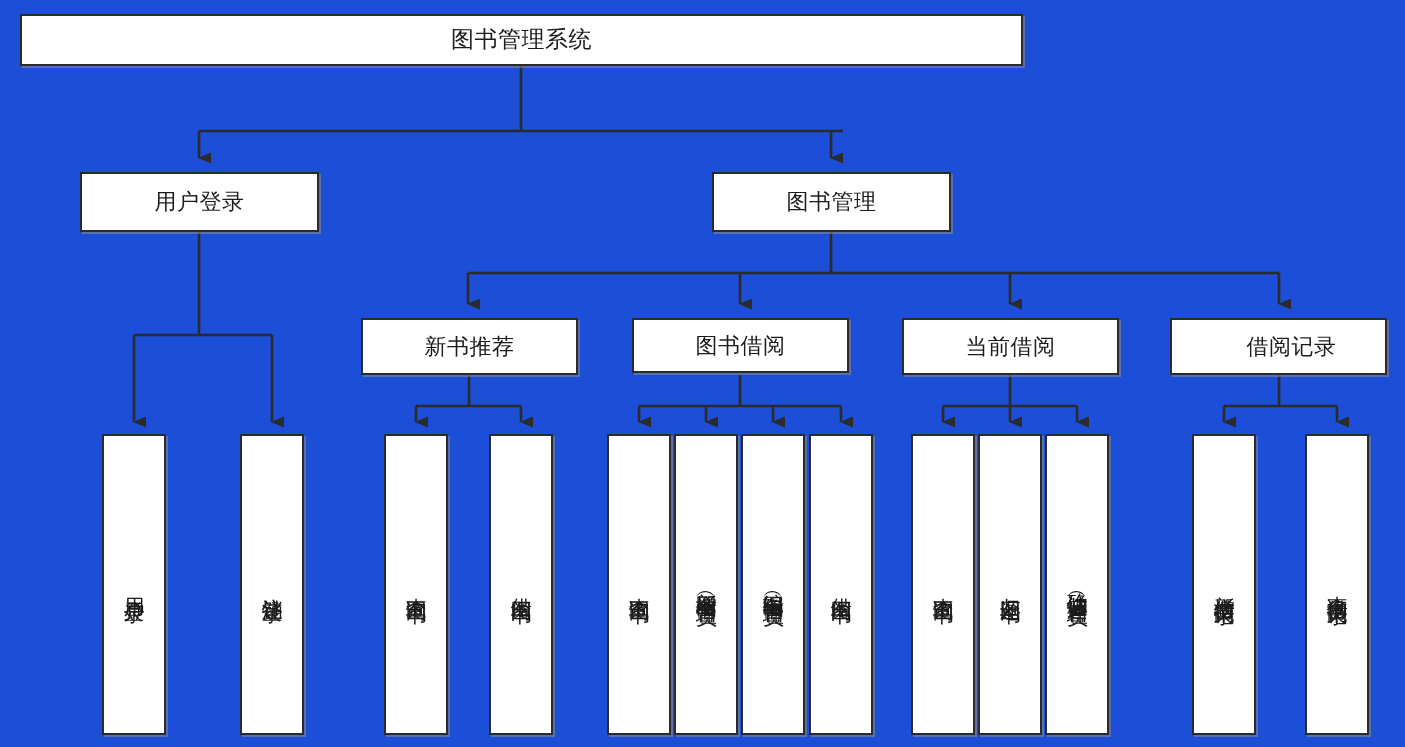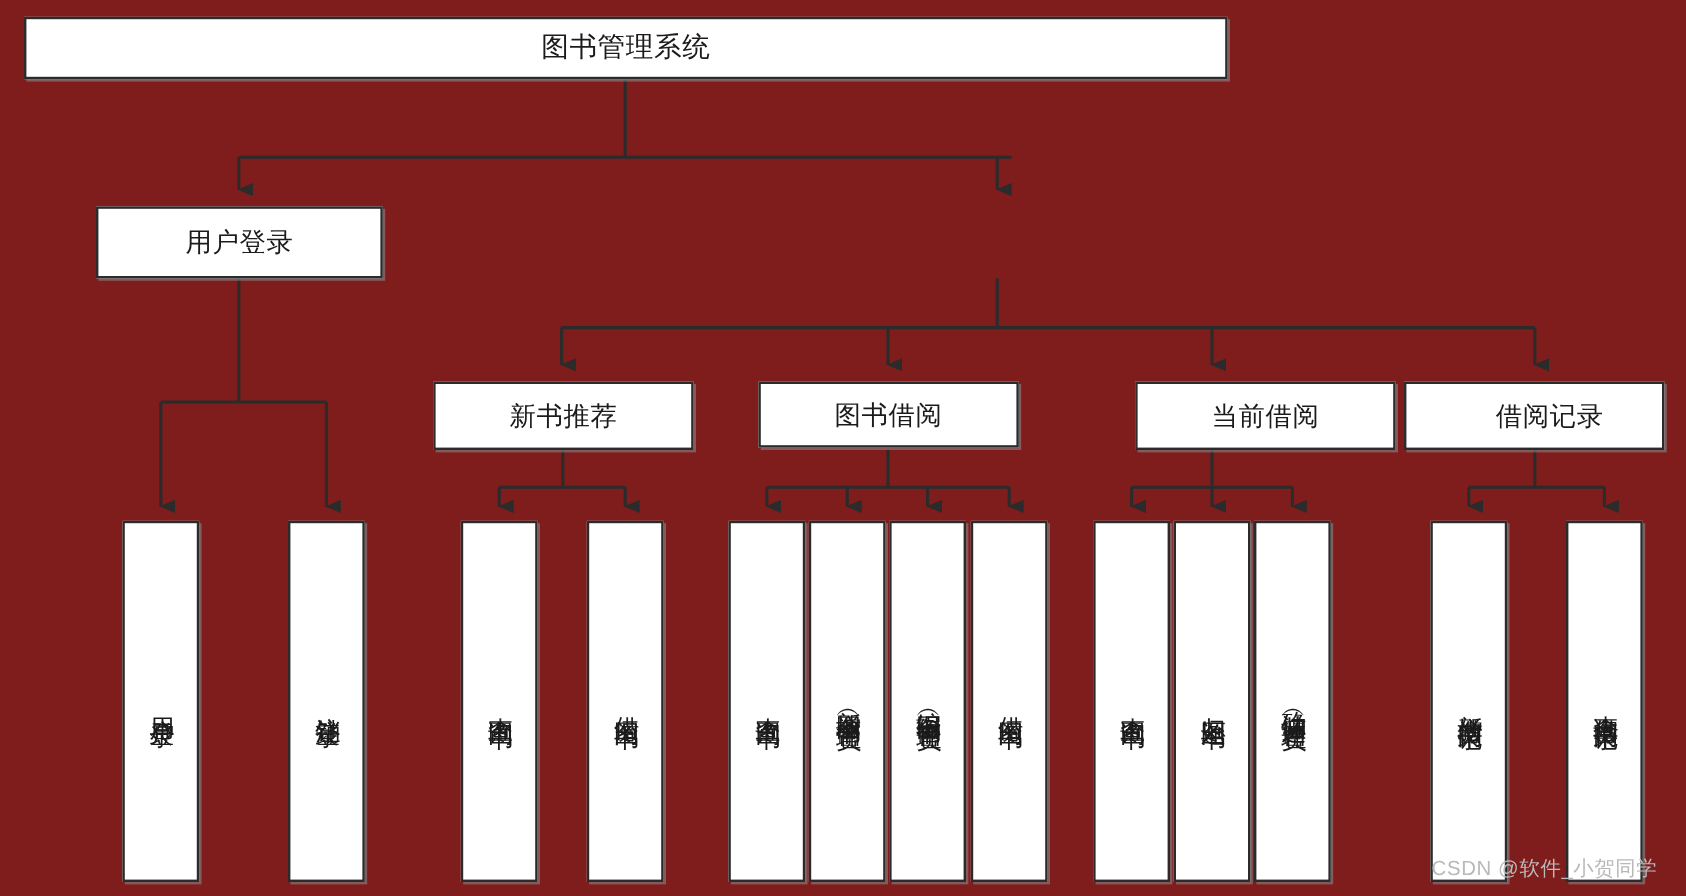--- a/index.html
+++ b/index.html
@@ -8,21 +8,21 @@
     padding: 0;
     background: #ffffff;
   }
   body {
     font-family: "Liberation Sans", "DejaVu Sans", sans-serif;
   }
   #canvas {
     position: relative;
     width: 1405px;
     height: 747px;
-    background: #7f1d1d;
+    background: #1d4ed8;
     overflow: hidden;
   }
   #wires {
     position: absolute;
     left: 0;
     top: 0;
     width: 1405px;
     height: 747px;
     pointer-events: none;
   }
@@ -127,28 +127,31 @@
     </g>
   </svg>
 
   <div class="node horiz root" style="left:20px; top:14px; width:1003px; height:52px;">
     <span class="label">图书管理系统</span>
   </div>
 
   <div class="node horiz" style="left:80px; top:172px; width:239px; height:60px;">
     <span class="label">用户登录</span>
   </div>
+  <div class="node horiz" style="left:712px; top:172px; width:239px; height:60px;">
+    <span class="label">图书管理</span>
+  </div>
 
   <div class="node horiz" style="left:361px; top:318px; width:217px; height:57px;">
     <span class="label">新书推荐</span>
   </div>
   <div class="node horiz" style="left:632px; top:318px; width:217px; height:55px;">
     <span class="label">图书借阅</span>
   </div>
-  <div class="node horiz" style="left:902px; top:318px; width:217px; height:57px;margin-left:44px;">
+  <div class="node horiz" style="left:902px; top:318px; width:217px; height:57px;">
     <span class="label">当前借阅</span>
   </div>
   <div class="node horiz" style="left:1170px; top:318px; width:217px; height:57px;padding-left:26px;">
     <span class="label">借阅记录</span>
   </div>
 
   <div class="node vert" style="left:102px; top:434px; width:64px; height:301px;">
     <span class="label">用户登录</span>
   </div>
   <div class="node vert" style="left:240px; top:434px; width:64px; height:301px;">
@@ -185,15 +188,14 @@
     <span class="label">确认归还（管理员）</span>
   </div>
 
   <div class="node vert" style="left:1192px; top:434px; width:64px; height:301px;">
     <span class="label">新增借阅记录</span>
   </div>
   <div class="node vert" style="left:1305px; top:434px; width:64px; height:301px;">
     <span class="label">查询借阅记录</span>
   </div>
 
-  <div class="watermark">CSDN @软件_小贺同学</div>
 
 </div>
 
 </body></html>

